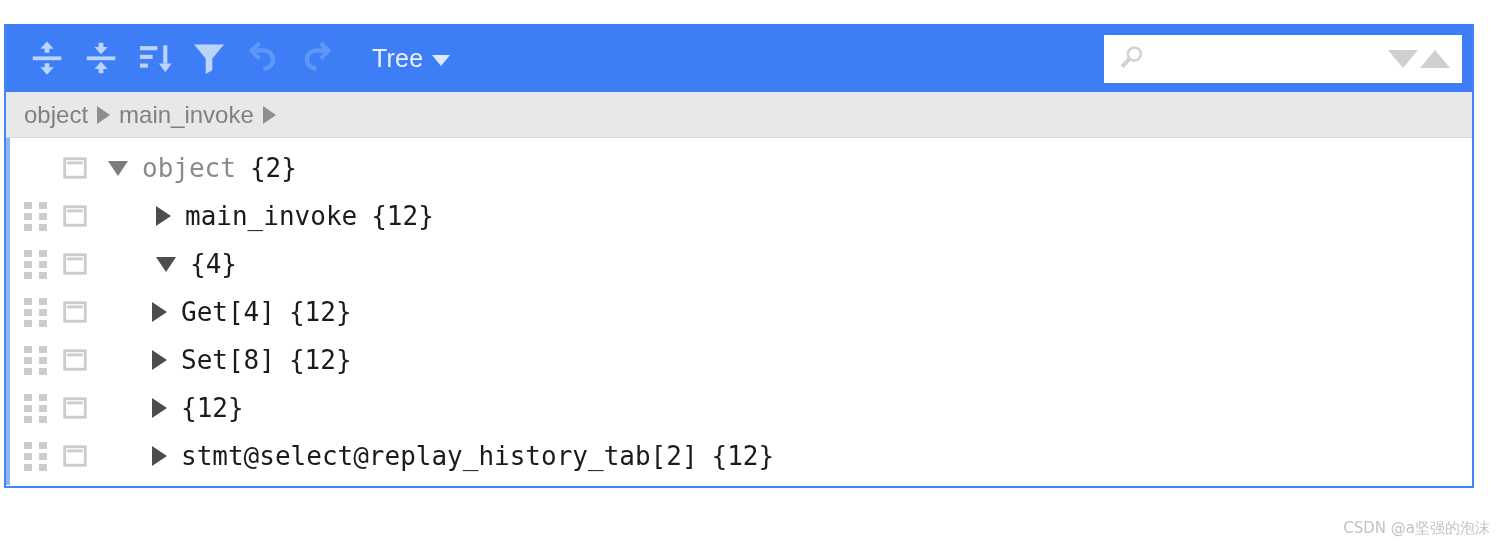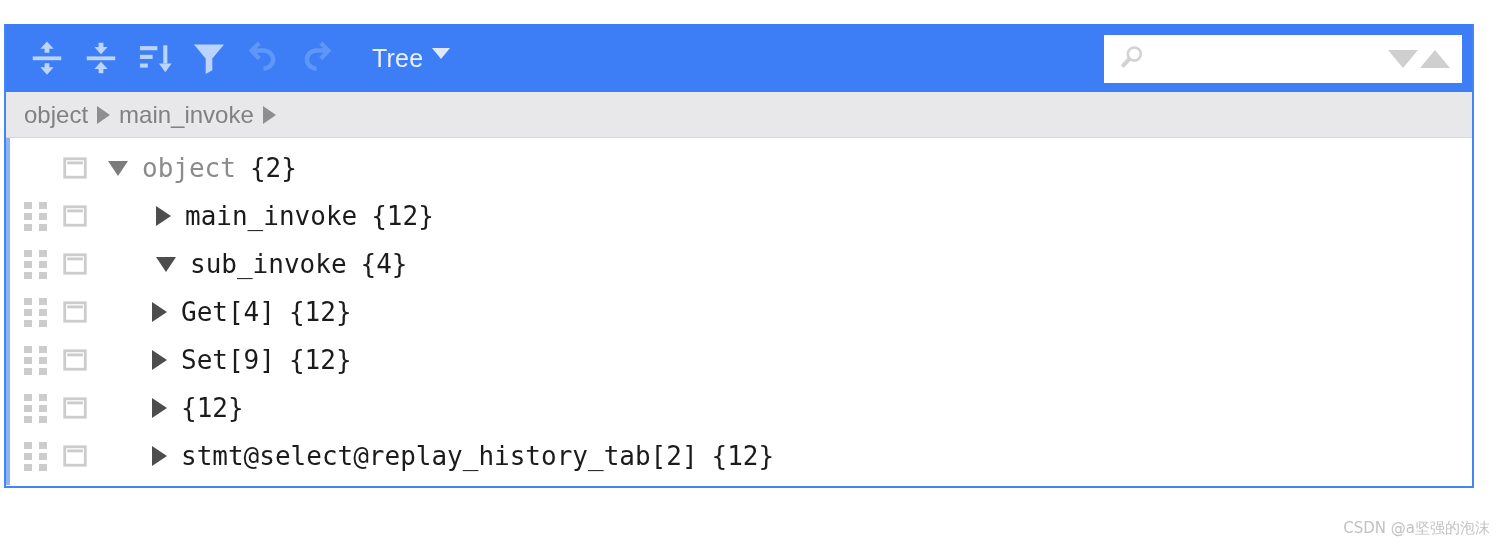--- a/index.html
+++ b/index.html
@@ -43,20 +43,21 @@
     align-items: center;
     justify-content: center;
     flex: 0 0 auto;
   }
   .tb-btn svg { display: block; }
   .icon-light { fill: #bcd4fb; }
   .icon-dim   { fill: #5f97f8; }
 
   .tree-menu {
     display: flex;
+    align-items: center;
     gap: 9px;
     margin-left: 28px;
     color: #e9f0fe;
     font-size: 25px;
     letter-spacing: .2px;
     white-space: nowrap;
   }
   .caret-down {
     width: 0; height: 0;
     border-left: 9px solid transparent;
@@ -349,21 +350,20 @@
           <i></i>
           <i></i>
           <i></i>
       </span>
       <svg class="card-icon" width="26" height="26" viewBox="0 0 24 24">
         <rect x="2.5" y="3.5" width="19" height="17" fill="none" stroke="#cccccc" stroke-width="2.6"></rect>
         <rect x="4.8" y="6" width="14.4" height="2.6" fill="#cccccc"></rect>
       </svg>
       <span class="node lvl1">
         <span class="tri open"></span>
-        <span class="label-dark">sub_invoke</span>
         <span class="count-dark">{4}</span>
       </span>
     </div>
 
     <div class="row">
       <span class="drag-handle">
         <i></i>
           <i></i>
           <i></i>
           <i></i>
@@ -389,21 +389,21 @@
           <i></i>
           <i></i>
           <i></i>
       </span>
       <svg class="card-icon" width="26" height="26" viewBox="0 0 24 24">
         <rect x="2.5" y="3.5" width="19" height="17" fill="none" stroke="#cccccc" stroke-width="2.6"></rect>
         <rect x="4.8" y="6" width="14.4" height="2.6" fill="#cccccc"></rect>
       </svg>
       <span class="node lvl2">
         <span class="tri closed"></span>
-        <span class="label-dark">Set[9]</span>
+        <span class="label-dark">Set[8]</span>
         <span class="count-dark">{12}</span>
       </span>
     </div>
 
     <div class="row">
       <span class="drag-handle">
         <i></i>
           <i></i>
           <i></i>
           <i></i>

